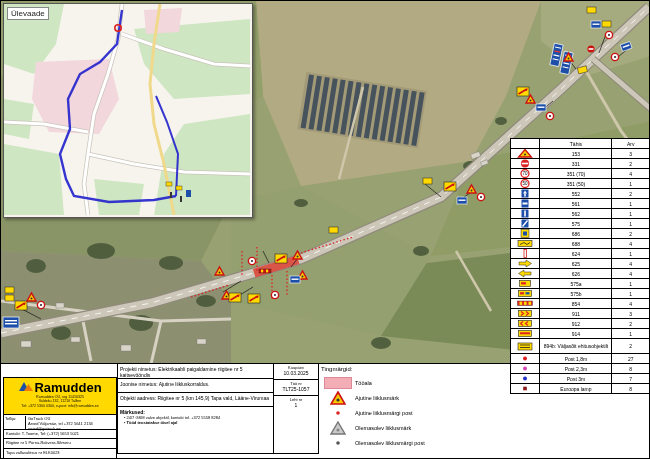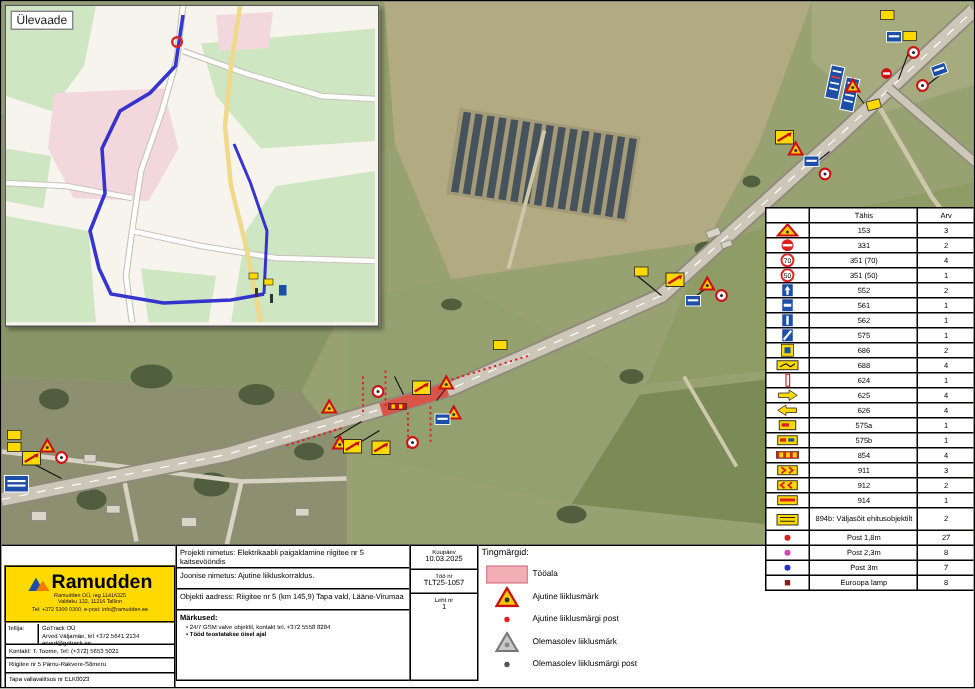--- a/index.html
+++ b/index.html
@@ -25,21 +25,21 @@
   .tico svg{display:block;margin:0 auto;}
   
   #band{position:absolute;left:0;top:362px;width:650px;height:97px;background:#fff;
         border-top:1px solid #000;z-index:3;}
   .bx{position:absolute;box-sizing:border-box;border:1px solid #000;background:#fff;}
   .t4{font-size:4px;line-height:5px;color:#000;}
   .t5{font-size:5px;line-height:6px;color:#000;}
   
   #logo-box{position:absolute;left:2px;top:14px;width:114px;height:38px;background:#ffd900;
         border:1px solid #000;box-sizing:border-box;text-align:center;}
-  #logo-row{display:flex;align-items:flex-end;justify-content:center;margin-top:2px;}
+  #logo-row{display:flex;align-items:flex-start;justify-content:center;margin-top:2px;}
   #logo-name{font-weight:bold;font-size:13px;letter-spacing:0;color:#000;}
   .addr{font-size:3.6px;line-height:4.4px;color:#111;}
   
   #legend{position:absolute;left:320px;top:2px;width:210px;}
   #legend-title{font-size:6px;color:#000;margin-bottom:3px;}
   .leg-item{display:flex;align-items:center;height:15px;}
   .leg-ic{width:34px;display:flex;justify-content:center;align-items:center;}
   .leg-lab{font-size:5.5px;color:#000;}
   .swatch{width:26px;height:10px;background:#f3aeb5;border:0.5px solid #d89;}
 </style>

